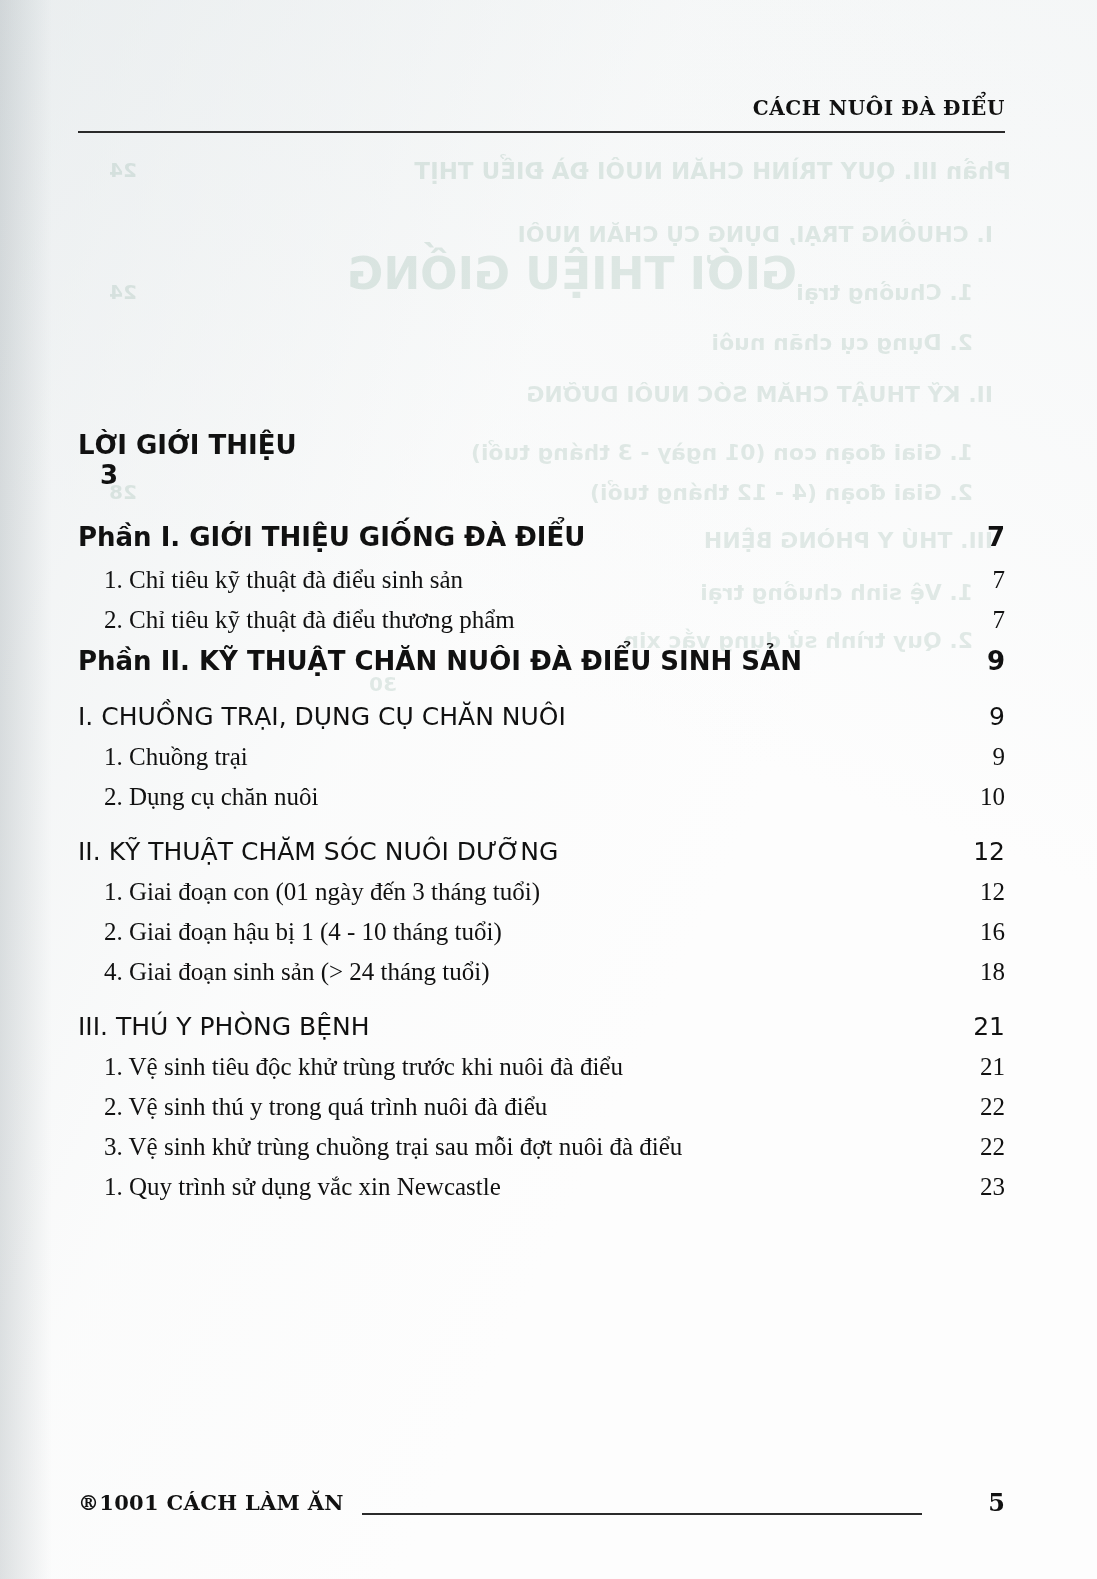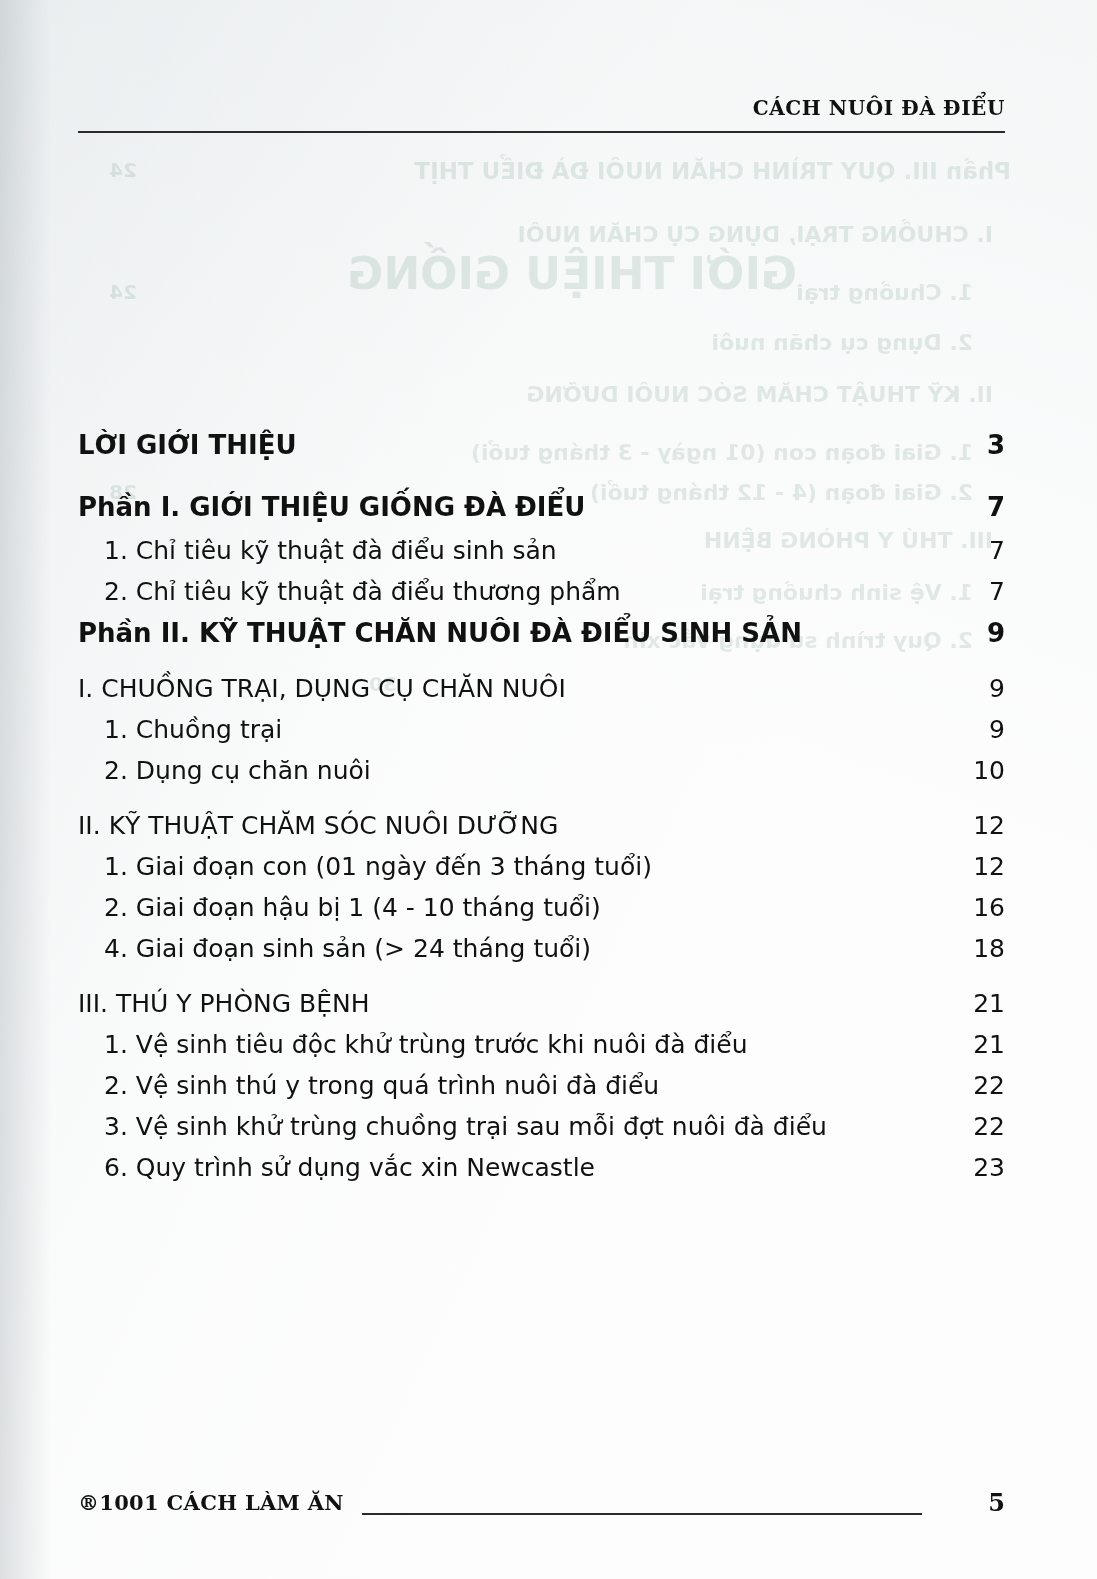--- a/index.html
+++ b/index.html
@@ -123,36 +123,38 @@
     white-space: nowrap;
     text-align: right;
     min-width: 40px;
   }
 
   
   .lvl-intro {
     font-size: 26px;
     font-weight: 700;
     margin-bottom: 32px;
+    flex-direction: column;
   }
   .lvl-part {
     font-size: 26px;
     font-weight: 700;
     margin-bottom: 14px;
   }
   .lvl-section {
     font-size: 25px;
     font-weight: 400;
     margin-bottom: 12px;
   }
   .lvl-item {
     font-size: 25px;
     font-weight: 400;
     margin-bottom: 12px;
     padding-left: 26px;
+    font-family: Liberation Serif, serif;
   }
   .gap-before { margin-top: 26px; }
   .gap-before-lg { }
 
   
   .footer {
     position: absolute;
     left: 78px;
     right: 92px;
     bottom: 62px;
@@ -280,21 +282,21 @@
       </div>
       <div class="toc-row lvl-item">
         <span class="toc-label">2. Vệ sinh thú y trong quá trình nuôi đà điểu</span>
         <span class="toc-page">22</span>
       </div>
       <div class="toc-row lvl-item">
         <span class="toc-label">3. Vệ sinh khử trùng chuồng trại sau mỗi đợt nuôi đà điểu</span>
         <span class="toc-page">22</span>
       </div>
       <div class="toc-row lvl-item">
-        <span class="toc-label">6. Quy trình sử dụng vắc xin Newcastle</span>
+        <span class="toc-label">1. Quy trình sử dụng vắc xin Newcastle</span>
         <span class="toc-page">23</span>
       </div>
     </div>
 
   <div class="footer">
     <div class="footer-left">
       <div class="footer-brand">®1001 CÁCH LÀM ĂN</div>
       <div class="footer-rule"></div>
     </div>
     <div class="footer-page">5</div>

